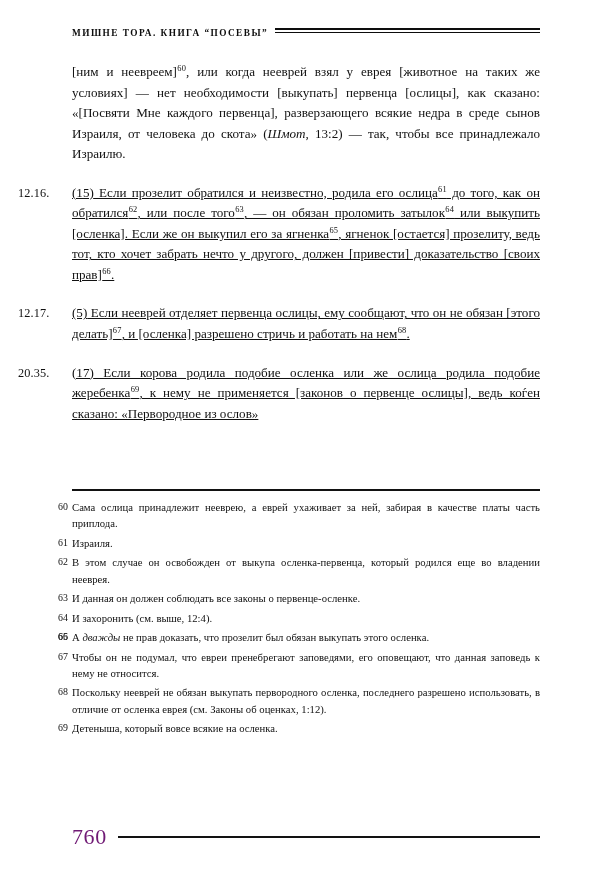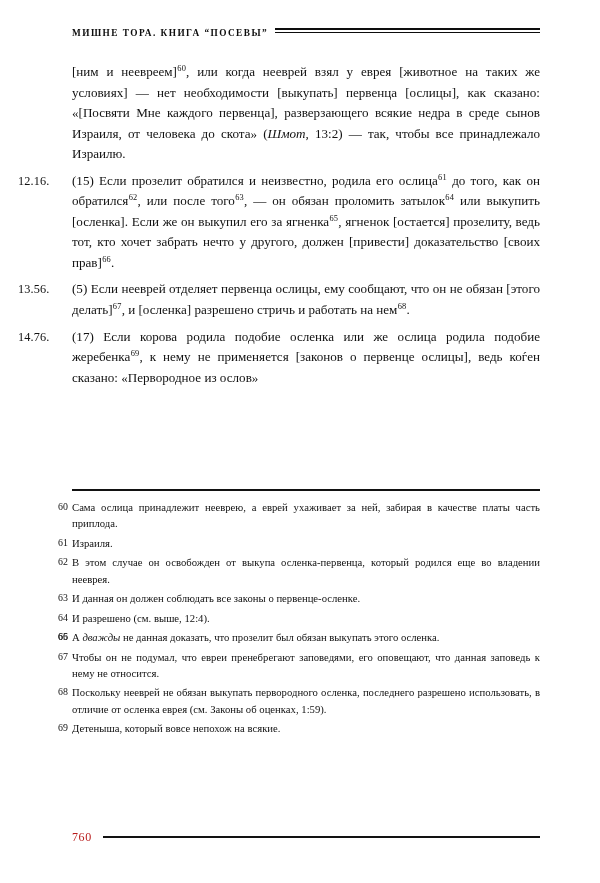--- a/index.html
+++ b/index.html
@@ -76,21 +76,21 @@
     position: relative;
     margin: 0 0 0 0;
     padding-left: 72px;
     padding-right: 60px;
     font-size: 13.1px;
     line-height: 20.55px;
     text-align: justify;
     text-justify: inter-word;
     hyphens: manual;
   }
-  .para + .para { margin-top: 6px; }
+  .para + .para { margin-top: 18px; text-decoration: underline; }
 
   .para-lead {
     margin-bottom: 0;
   }
 
   .secnum {
     position: absolute;
     left: 18px;
     top: 0;
     width: 50px;
@@ -157,23 +157,23 @@
   .footer {
     position: absolute;
     left: 72px;
     top: 824px;
     width: 468px;
     height: 26px;
     display: flex;
     align-items: center;
   }
   .folio {
-    font-size: 12px;
+    font-size: 22px;
     letter-spacing: 0.6px;
-    color: #b91c1c;
+    color: #701a75;
     white-space: nowrap;
   }
   .footer-rule {
     flex: 1 1 auto;
     margin-left: 11px;
     height: 1.5px;
     background: #121212;
   }
 </style>
 </head>
@@ -185,23 +185,23 @@
     <span class="header-title">МИШНЕ ТОРА. КНИГА “ПОСЕВЫ”</span>
     <span class="header-rule"></span>
   </div>
 
   <div class="body-block">
 
     <p class="para para-lead"><span>[ним и неевреем]</span><sup class="fn">60</sup><span>, или когда нееврей взял у еврея [животное на таких же условиях] — нет необходимости [выкупать] первенца [ослицы], как сказано: «[Посвяти Мне каждого первенца], разверзающего всякие недра в среде сынов Израиля, от человека до скота» (</span><span class="it">Шмот</span><span>, 13:2)</span><span> — так, чтобы все принадлежало Израилю.</span></p>
 
     <p class="para"><span class="secnum">12.16.</span><span>(15)</span><span> Если прозелит обратился и неизвестно, родила его ослица</span><sup class="fn">61</sup><span> до того, как он обратился</span><sup class="fn">62</sup><span>, или после того</span><sup class="fn">63</sup><span>, — он обязан проломить затылок</span><sup class="fn">64</sup><span> или выкупить [осленка]. Если же он выкупил его за ягненка</span><sup class="fn">65</sup><span>, ягненок [остается] прозелиту, ведь тот, кто хочет забрать нечто у другого, должен [привести] доказательство [своих прав]</span><sup class="fn">66</sup><span>.</span></p>
 
-    <p class="para"><span class="secnum">13.56.</span><span>(5)</span><span> Если нееврей отделяет первенца ослицы, ему сообщают, что он не обязан [этого делать]</span><sup class="fn">67</sup><span>, и [осленка] разрешено стричь и работать на нем</span><sup class="fn">68</sup><span>.</span></p>
-
-    <p class="para"><span class="secnum">14.76.</span><span>(17)</span><span> Если корова родила подобие осленка или же ослица родила подобие жеребенка</span><sup class="fn">69</sup><span>, к нему не применяется [законов о первенце ослицы], ведь коѓен сказано: «Первородное из ослов»</span></p>
+    <p class="para"><span class="secnum">12.17.</span><span>(5)</span><span> Если нееврей отделяет первенца ослицы, ему сообщают, что он не обязан [этого делать]</span><sup class="fn">67</sup><span>, и [осленка] разрешено стричь и работать на нем</span><sup class="fn">68</sup><span>.</span></p>
+
+    <p class="para"><span class="secnum">20.35.</span><span>(17)</span><span> Если корова родила подобие осленка или же ослица родила подобие жеребенка</span><sup class="fn">69</sup><span>, к нему не применяется [законов о первенце ослицы], ведь коѓен сказано: «Первородное из ослов»</span></p>
 
   </div>
 
   <div class="footnotes">
     <div class="fn-rule"></div>
     <div class="fn-list">
 
       <div class="fn-item">
         <span class="fn-num">60</span>
         <span>Сама ослица принадлежит нееврею, а еврей ухаживает за ней, забирая в качестве платы часть приплода.</span>
@@ -217,45 +217,45 @@
         <span>В этом случае он освобожден от выкупа осленка-первенца, который родился еще во владении нееврея.</span>
       </div>
 
       <div class="fn-item">
         <span class="fn-num">63</span>
         <span>И данная он должен соблюдать все законы о первенце-осленке.</span>
       </div>
 
       <div class="fn-item">
         <span class="fn-num">64</span>
-        <span>И разрешено (см. выше, 12:4).</span>
+        <span>И захоронить (см. выше, 12:4).</span>
       </div>
 
       <div class="fn-item">
         <span class="fn-num">65</span>
       </div>
 
       <div class="fn-item">
         <span class="fn-num">66</span>
-        <span>А </span><span class="it">дважды</span><span> не данная доказать, что прозелит был обязан выкупать этого осленка.</span>
+        <span>А </span><span class="it">дважды</span><span> не прав доказать, что прозелит был обязан выкупать этого осленка.</span>
       </div>
 
       <div class="fn-item">
         <span class="fn-num">67</span>
         <span>Чтобы он не подумал, что евреи пренебрегают заповедями, его оповещают, что данная заповедь к нему не относится.</span>
       </div>
 
       <div class="fn-item">
         <span class="fn-num">68</span>
-        <span>Поскольку нееврей не обязан выкупать первородного осленка, последнего разрешено использовать, в отличие от осленка еврея (см. Законы об оценках, 1:59).</span>
+        <span>Поскольку нееврей не обязан выкупать первородного осленка, последнего разрешено использовать, в отличие от осленка еврея (см. Законы об оценках, 1:12).</span>
       </div>
 
       <div class="fn-item">
         <span class="fn-num">69</span>
-        <span>Детеныша, который вовсе непохож на всякие.</span>
+        <span>Детеныша, который вовсе всякие на осленка.</span>
       </div>
 
     </div>
   </div>
 
   <div class="footer">
     <span class="folio">760</span>
     <span class="footer-rule"></span>
   </div>
 

